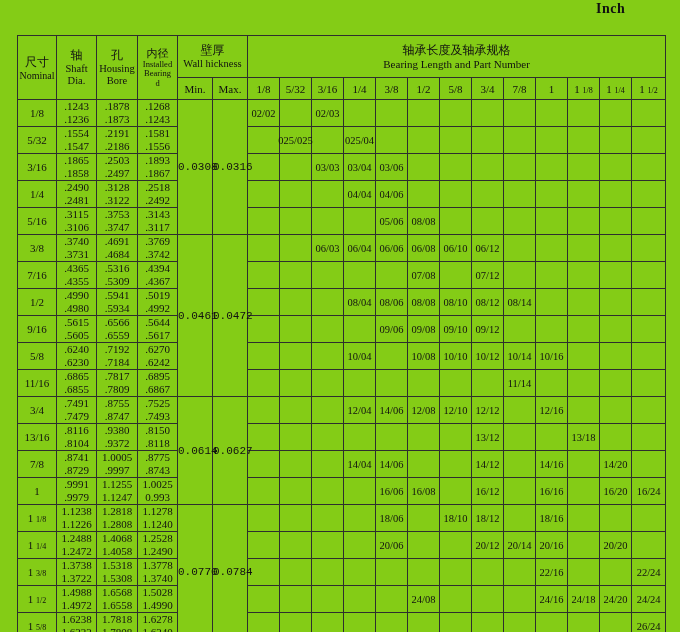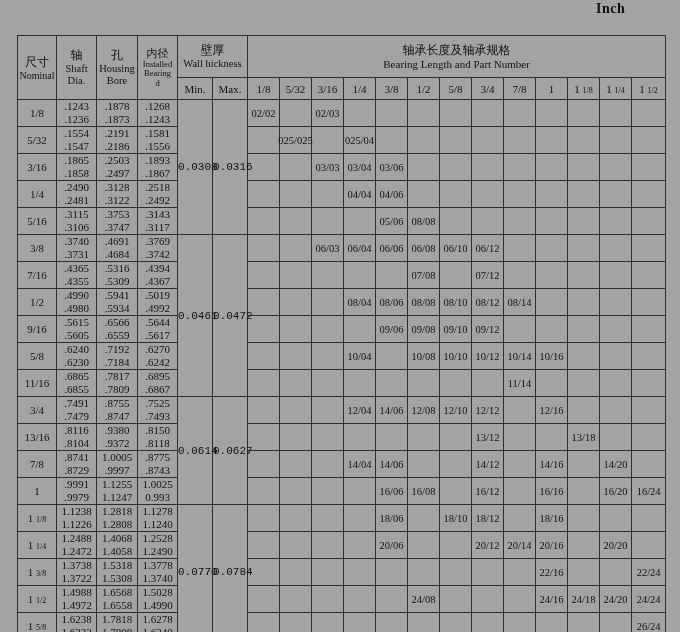--- a/index.html
+++ b/index.html
@@ -1,20 +1,20 @@
 <!DOCTYPE html>
 <html><head>
 <meta charset="utf-8">
 <style>
   html, body { margin: 0; padding: 0; background: #fff; }
   #page {
     position: relative;
     width: 680px;
     height: 632px;
-    background: #a3a3a3;
+    background: #84cc16;
     font-family: "Liberation Serif", serif;
     color: #111;
     overflow: hidden;
   }
   .inch {
     position: absolute;
     top: 1px;
     left: 596px;
     font-size: 14px;
     font-weight: bold;

